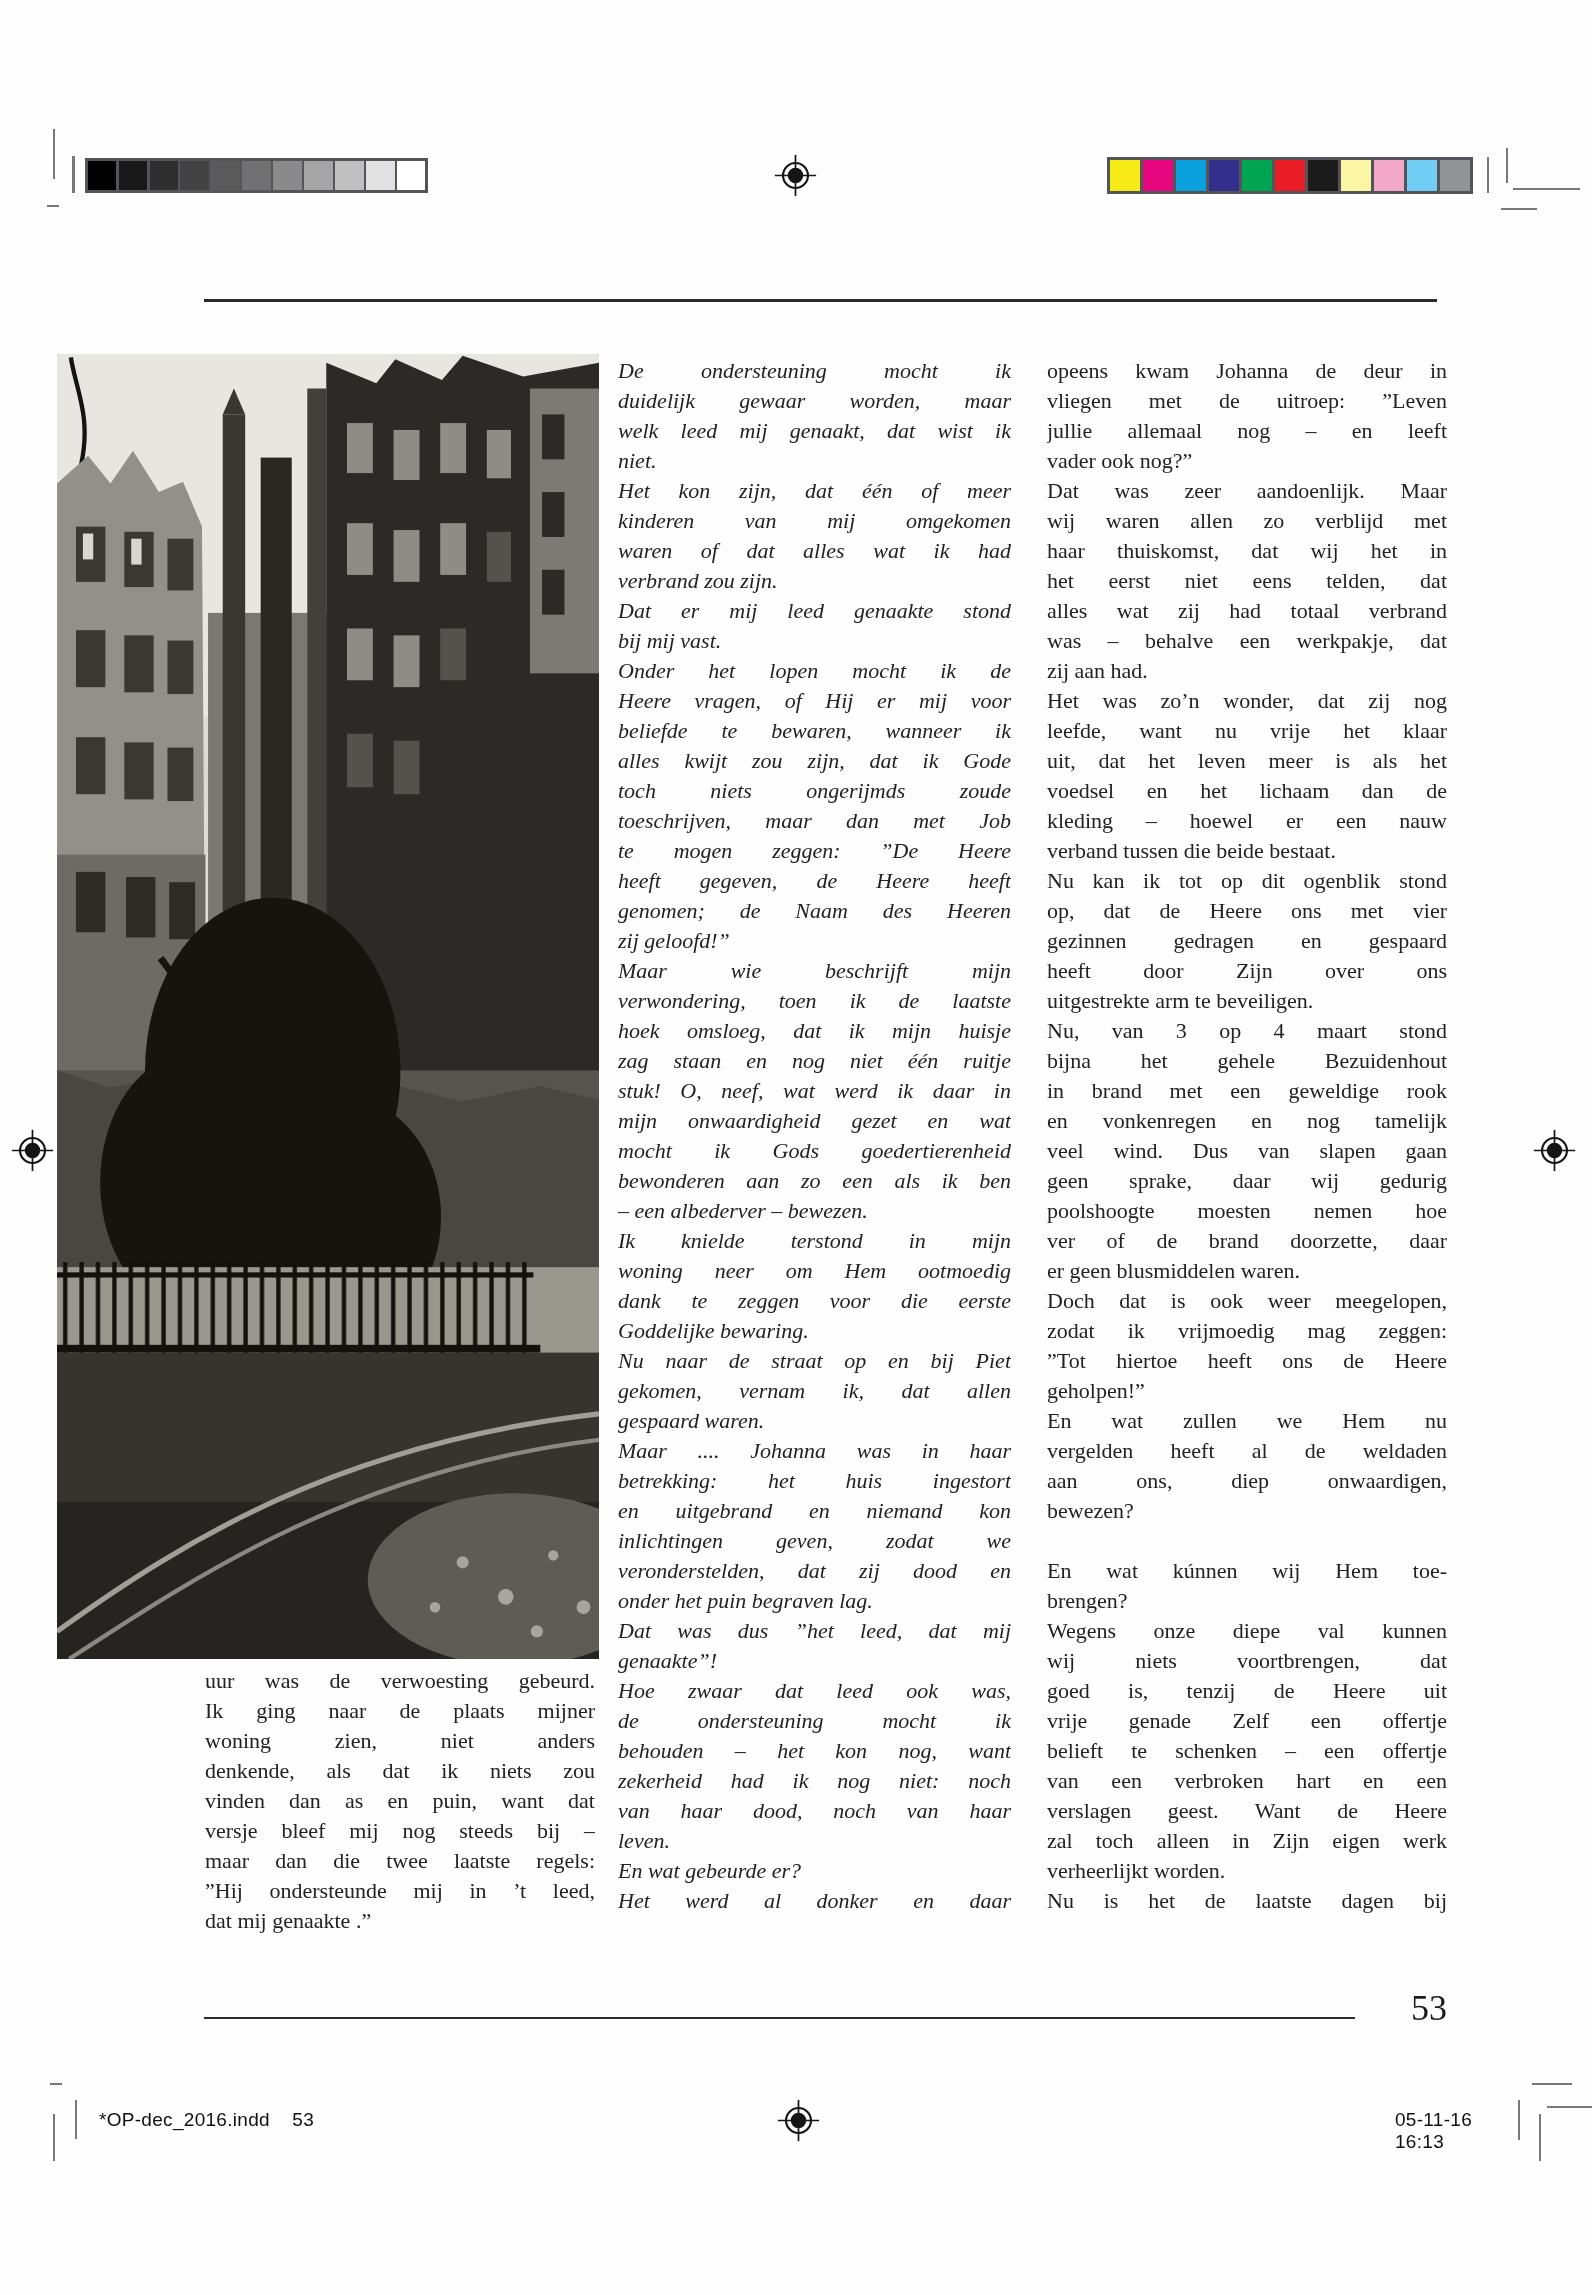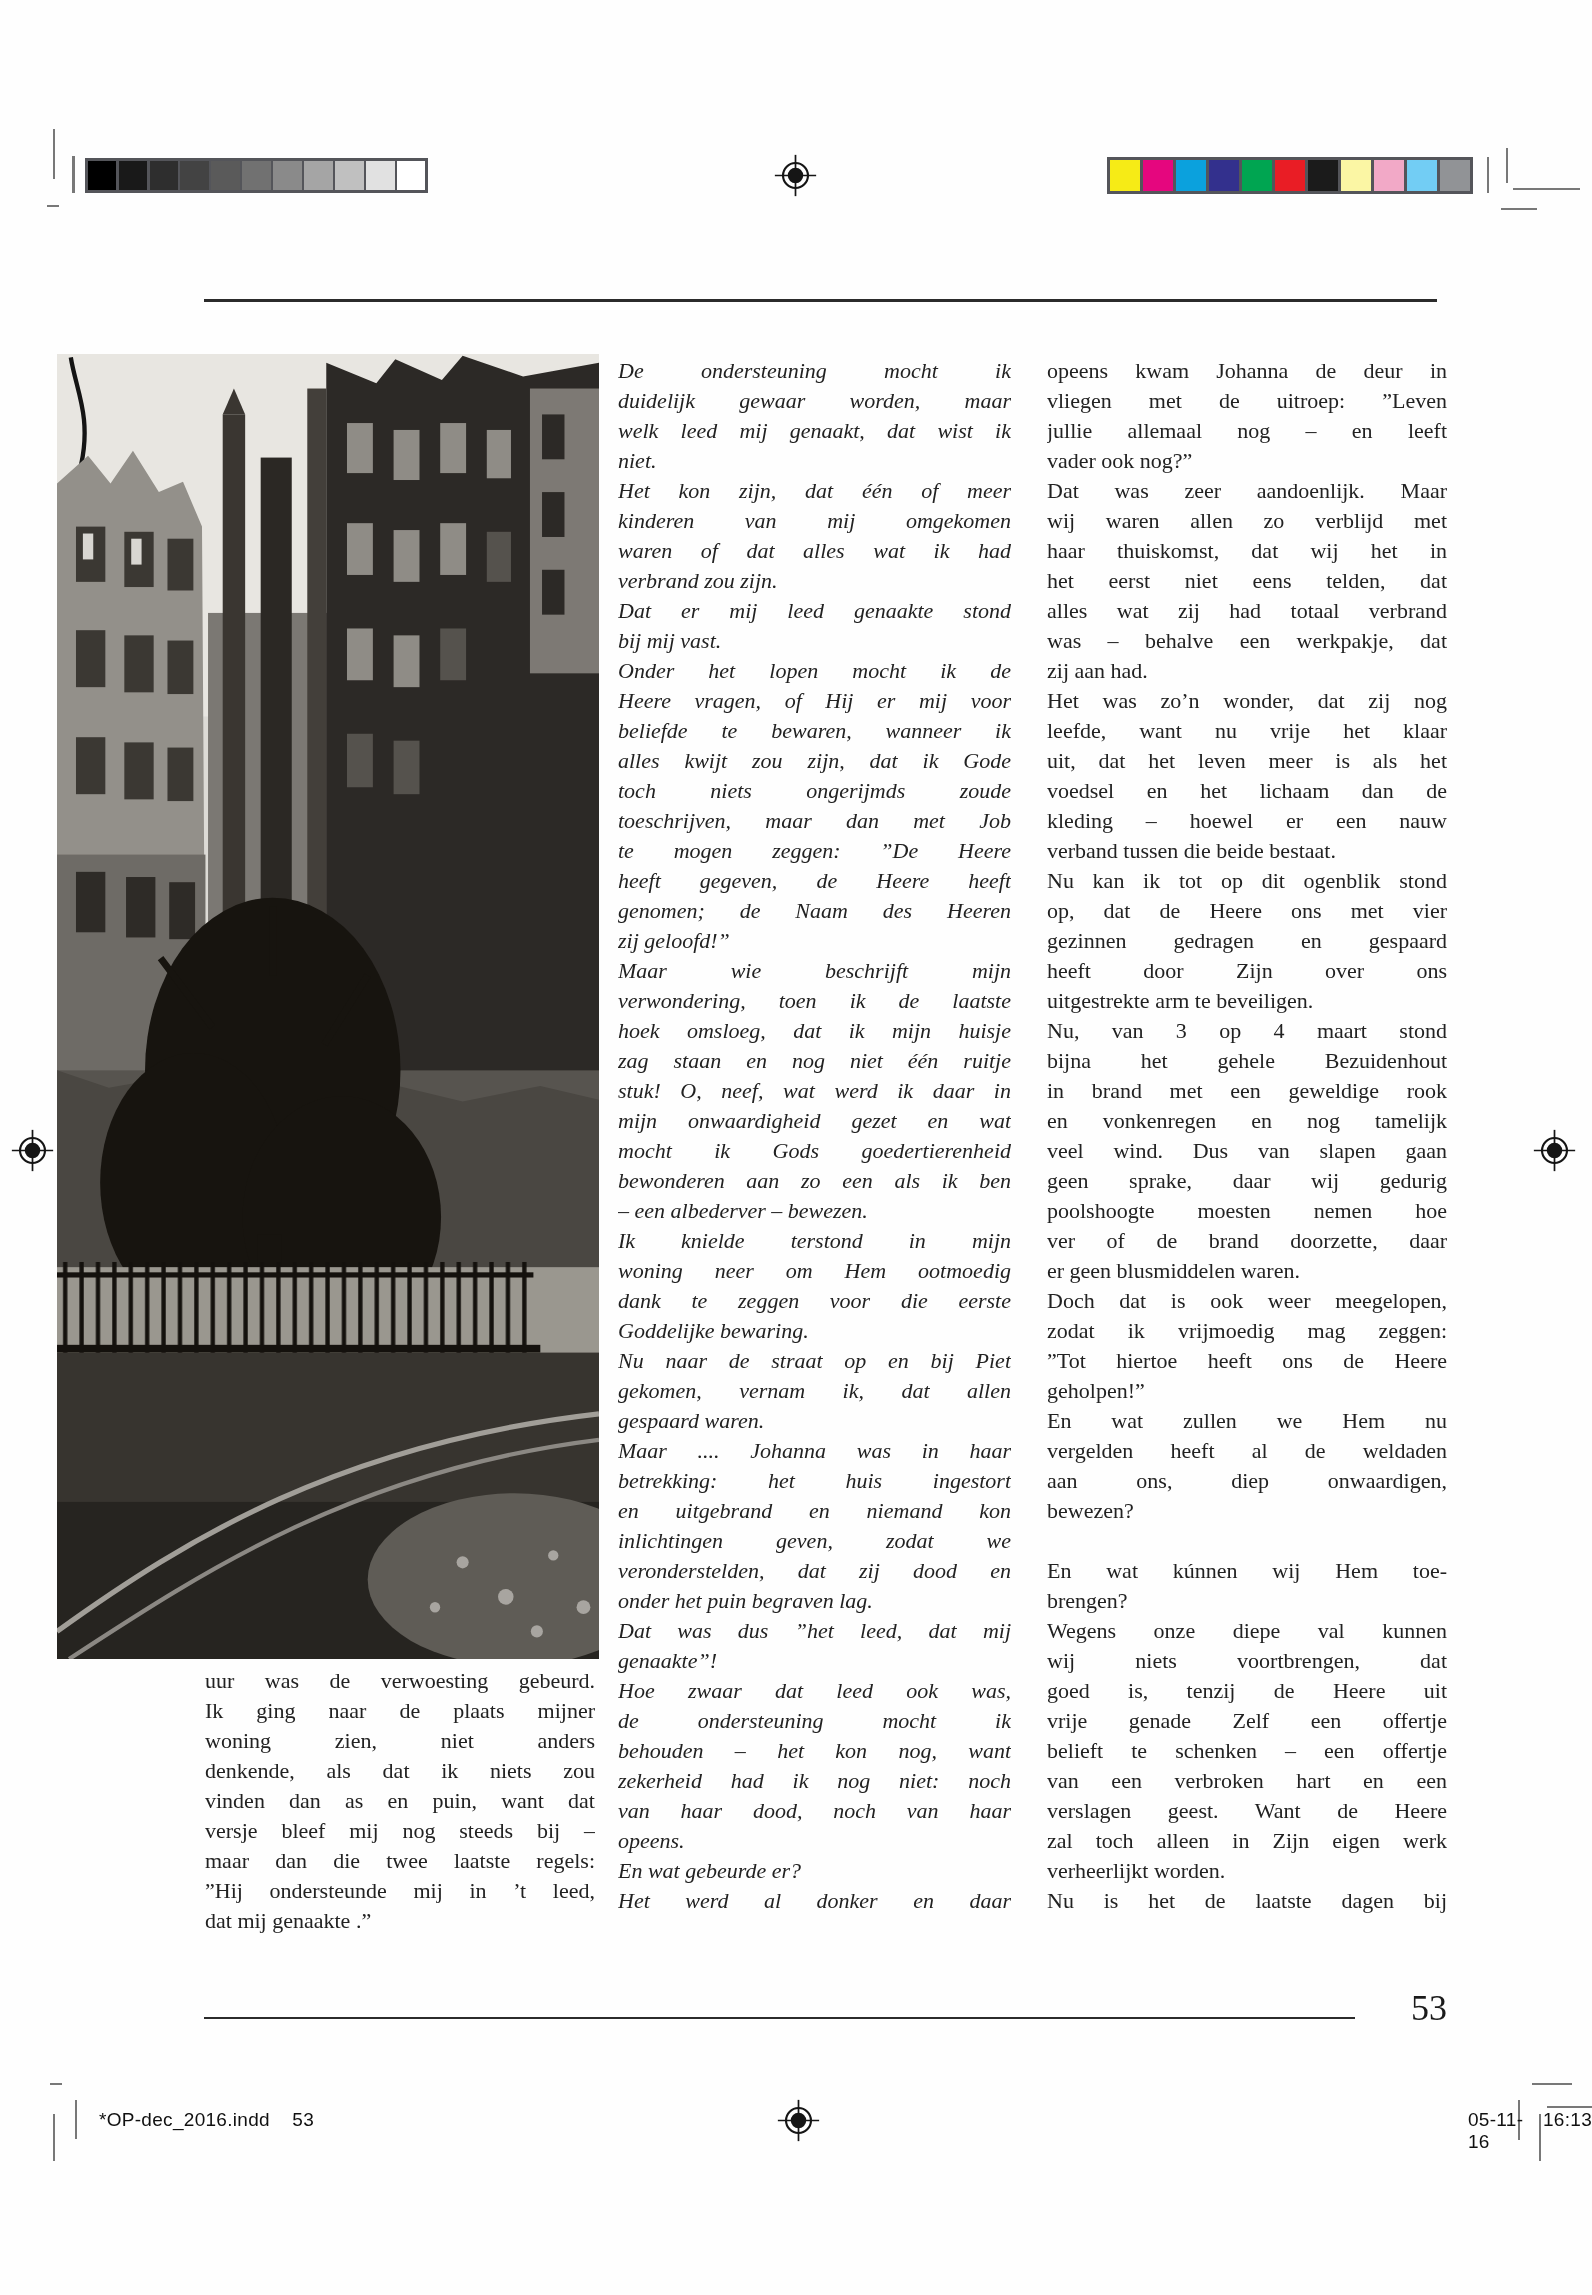--- a/index.html
+++ b/index.html
@@ -35,21 +35,21 @@
   #col-1{left:618px;top:356px;width:393px;font-style:italic;}
   #col-2{left:1047px;top:356px;width:400px;}
 
   #page-number{position:absolute;left:1274px;top:1987px;width:173px;text-align:right;
                font-size:36px;color:#1a1a1a;}
 
   .footer{position:absolute;top:2109px;font-family:"Liberation Sans", sans-serif;
           font-size:19px;color:#101010;letter-spacing:0.3px;display:flex;}
   #footer-left{left:99px;}
   #footer-left .gap{width:22.4px;}
-  #footer-right{left:1468px;}
+  #footer-right{left:1395px;flex-direction:column;}
   #footer-right .gap{width:17.3px;}
 </style>
 </head>
 <body>
 
 <div class="page">
 
   <div class="bar" id="bar-gray" style="background: rgb(84, 85, 90);">
       <div class="sw" style="background: rgb(0, 0, 0);"></div>
       <div class="sw" style="background: rgb(25, 25, 25);"></div>
@@ -264,21 +264,21 @@
       <div class="tl">inlichtingen geven, zodat we</div>
       <div class="tl">veronderstelden, dat zij dood en</div>
       <div class="tl end">onder het puin begraven lag.</div>
       <div class="tl">Dat was dus ”het leed, dat mij</div>
       <div class="tl end">genaakte”!</div>
       <div class="tl">Hoe zwaar dat leed ook was,</div>
       <div class="tl">de ondersteuning mocht ik</div>
       <div class="tl">behouden – het kon nog, want</div>
       <div class="tl">zekerheid had ik nog niet: noch</div>
       <div class="tl">van haar dood, noch van haar</div>
-      <div class="tl end">opeens.</div>
+      <div class="tl end">leven.</div>
       <div class="tl end">En wat gebeurde er?</div>
       <div class="tl">Het werd al donker en daar</div>
     </div>
   <div class="col" id="col-2">
       <div class="tl">opeens kwam Johanna de deur in</div>
       <div class="tl">vliegen met de uitroep: ”Leven</div>
       <div class="tl">jullie allemaal nog – en leeft</div>
       <div class="tl end">vader ook nog?”</div>
       <div class="tl">Dat was zeer aandoenlijk. Maar</div>
       <div class="tl">wij waren allen zo verblijd met</div>

